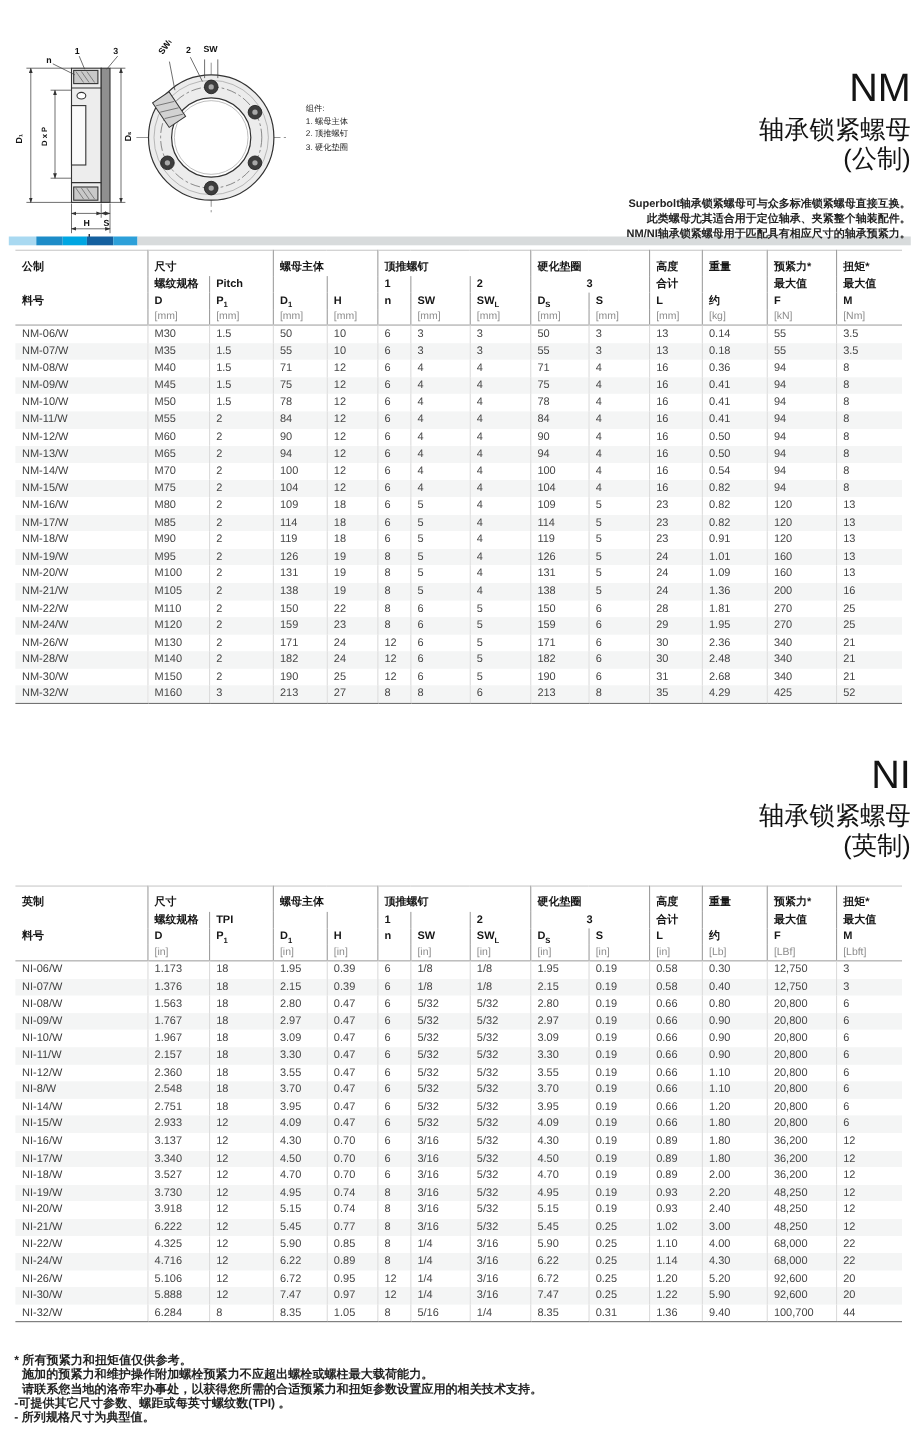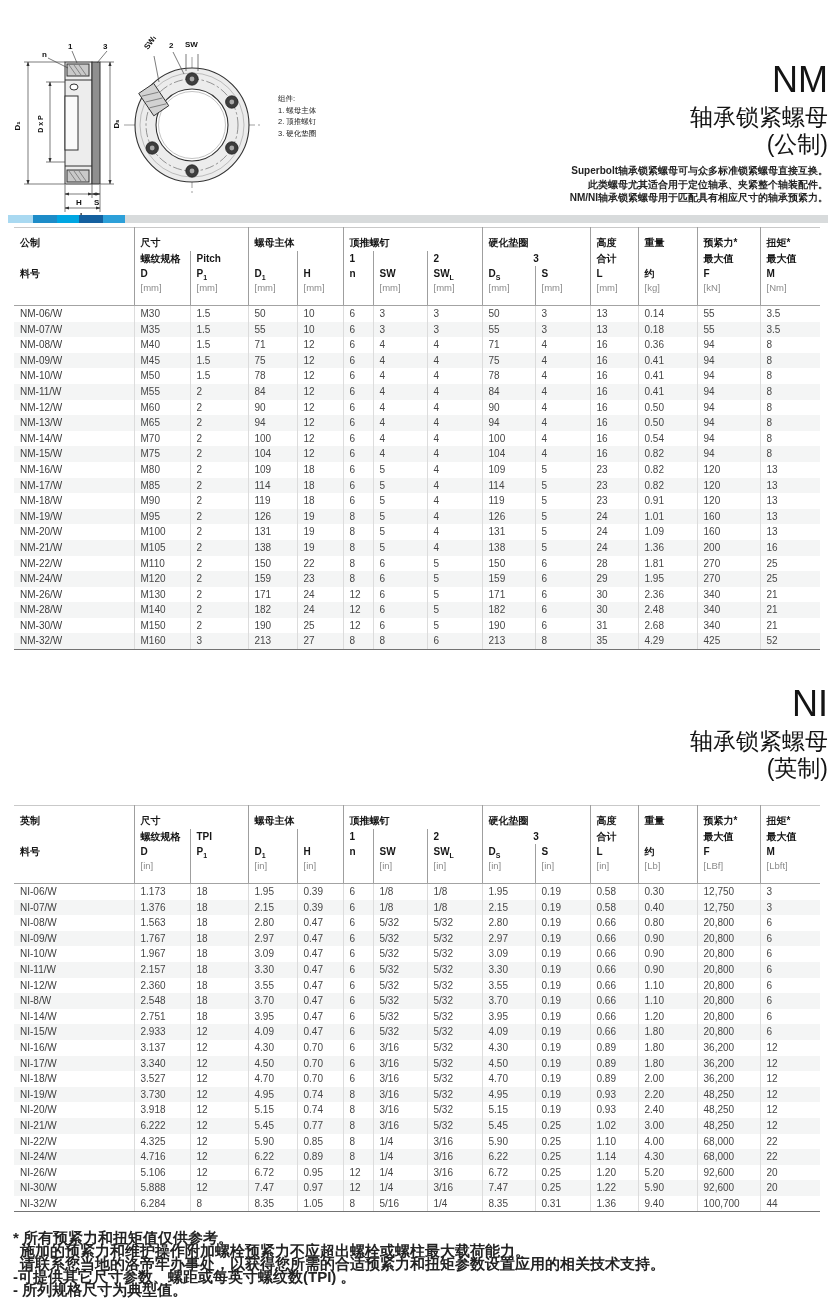--- a/index.html
+++ b/index.html
@@ -11,42 +11,42 @@
   .components{position:absolute;left:278px;top:93px;font-size:7.5px;line-height:11.5px;color:#222}
 
   .accent-bar{position:absolute;left:8px;top:215px;height:8px;display:flex}
   .accent-bar .seg{height:8px}
 
   .title-block{position:absolute;right:2px;text-align:right}
   .title-block.nm{top:56px}
   .title-block.ni{top:680px}
   .big-title{font-size:36px;line-height:48px;font-weight:300;color:#141414}
   .sub-title{font-size:23px;line-height:27px;font-weight:400;color:#141414}
-  .desc{margin-top:6px;font-size:10px;line-height:13.5px;font-weight:700;color:#242424}
+  .desc{margin-top:21px;font-size:10px;line-height:13.5px;font-weight:700;color:#242424}
 
   .table-mount{position:absolute;left:14px;width:806px}
   .nm-table{top:227px}
   .ni-table{top:805px}
 
   table.spec{border-collapse:collapse;table-layout:fixed;width:806px;border-top:1px solid #c9c9c9}
   table.spec th,table.spec td{text-align:left;padding:0 0 0 6px;white-space:nowrap;overflow:hidden}
   thead th{font-size:10px;color:#161616;font-weight:700;vertical-align:top}
   thead tr.r1 th{padding-top:7px;line-height:16px}
   thead tr.r2 th{line-height:15px}
   thead tr.r3 th{line-height:15px}
-  thead tr.r4 th{font-weight:400;color:#8b8b8b;font-size:9.5px;line-height:13px;padding-bottom:11px;border-bottom:1px solid #a3a3a3}
+  thead tr.r4 th{font-weight:400;color:#8b8b8b;font-size:9.5px;line-height:13px;padding-bottom:1px;border-bottom:1px solid #a3a3a3}
   thead th.v{border-left:1px solid #9f9f9f}
   thead th.center{text-align:center;padding-left:0}
   tbody td{font-size:10px;color:#464646;height:15.6px;line-height:15.6px;border-left:1px solid #dcdcdc}
   tbody td:first-child{border-left:none;color:#3d3d3d}
   tbody tr:nth-child(even){background:#f4f5f5}
   tbody tr:last-child td{border-bottom:1px solid #737373}
   sub{font-size:7px;line-height:0}
 
-  .footnotes{position:absolute;left:13px;top:1231px;font-size:15px;line-height:13px;font-weight:700;color:#232323}
+  .footnotes{position:absolute;left:13px;top:1231px;font-size:11px;line-height:13px;font-weight:700;color:#232323}
   .footnotes .indent{padding-left:7px}
 </style>
 </head>
 <body>
 
 <div class="page">
 
   <svg class="drawing" width="405" height="186" viewBox="0 0 405 186">
     <defs>
       <marker id="arr" viewBox="0 0 10 10" refX="9" refY="5" markerWidth="7" markerHeight="7" orient="auto-start-reverse">

